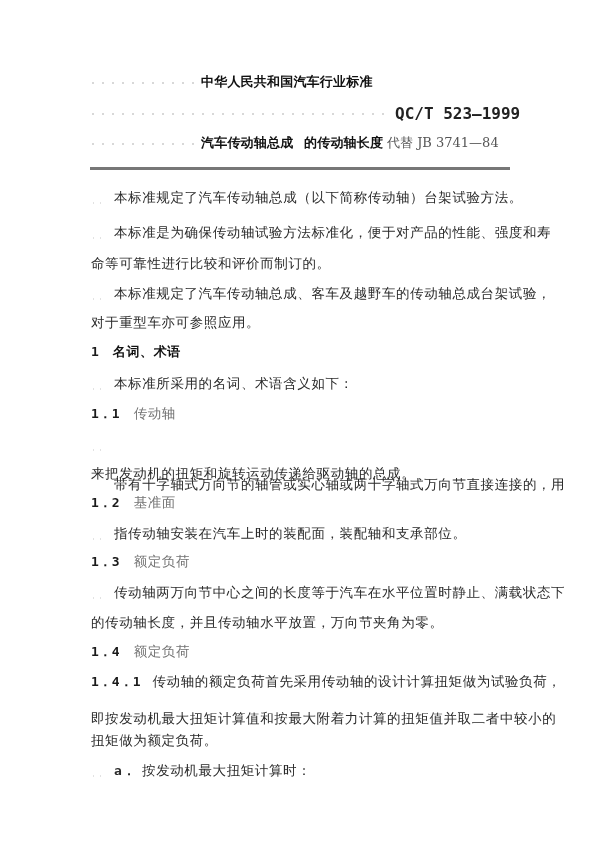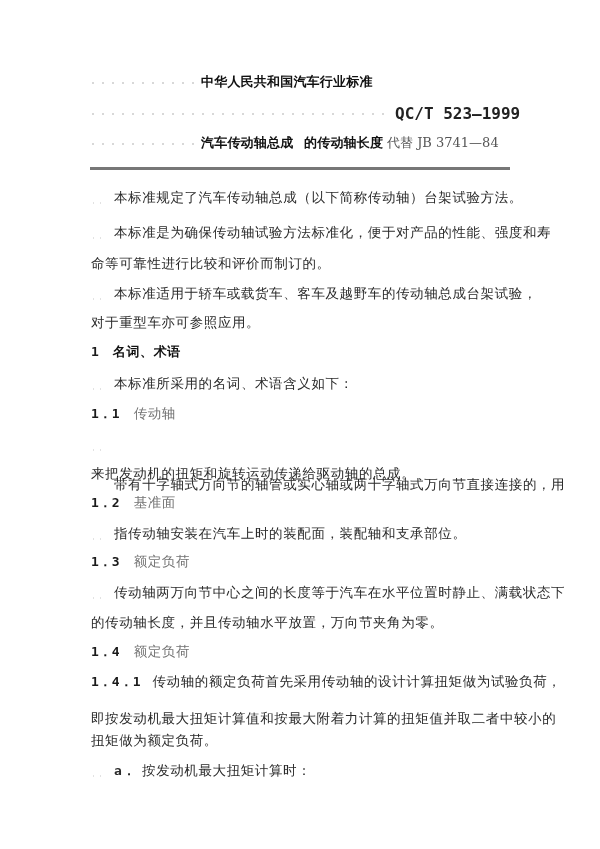--- a/index.html
+++ b/index.html
@@ -117,21 +117,21 @@
   <div class="rule"></div>
 
   <div class="lead-dot" style="left:90px; top:202px;"></div>
   <div class="line indent" style="top:189px;">本标准规定了汽车传动轴总成（以下简称传动轴）台架试验方法。</div>
 
   <div class="lead-dot" style="left:90px; top:237px;"></div>
   <div class="line indent" style="top:224px;">本标准是为确保传动轴试验方法标准化，便于对产品的性能、强度和寿</div>
   <div class="line flush" style="top:255px;">命等可靠性进行比较和评价而制订的。</div>
 
   <div class="lead-dot" style="left:90px; top:298px;"></div>
-  <div class="line indent" style="top:285px;">本标准适用于轿车或载货车、客车及越野车的传动轴总成台架试验，</div>
+  <div class="line indent" style="top:285px;">本标准规定了汽车传动轴总成、客车及越野车的传动轴总成台架试验，</div>
   <div class="line flush" style="top:314px;">对于重型车亦可参照应用。</div>
 
   <div class="line flush" style="top:343px;">
     <span class="sec-num">1</span><span class="sec-title-bold">名词、术语</span>
   </div>
   <div class="lead-dot" style="left:90px; top:388px;"></div>
   <div class="line indent" style="top:375px;">本标准所采用的名词、术语含义如下：</div>
 
   <div class="line flush" style="top:405px;">
     <span class="sec-num">1．1</span><span class="sec-title">传动轴</span>

